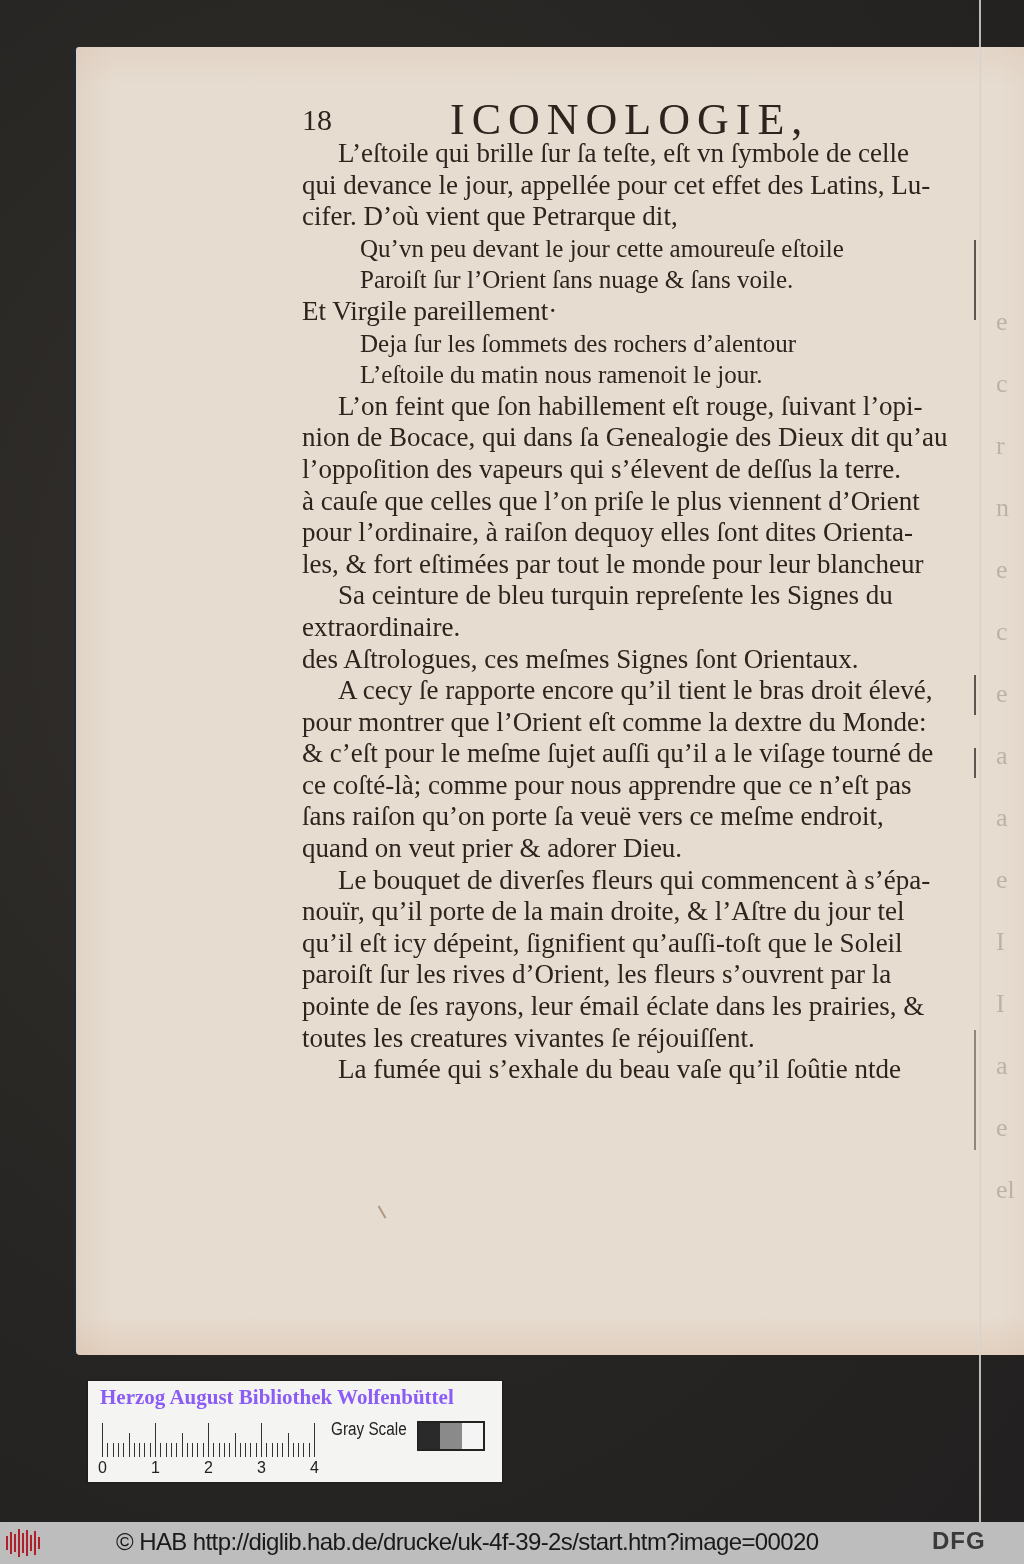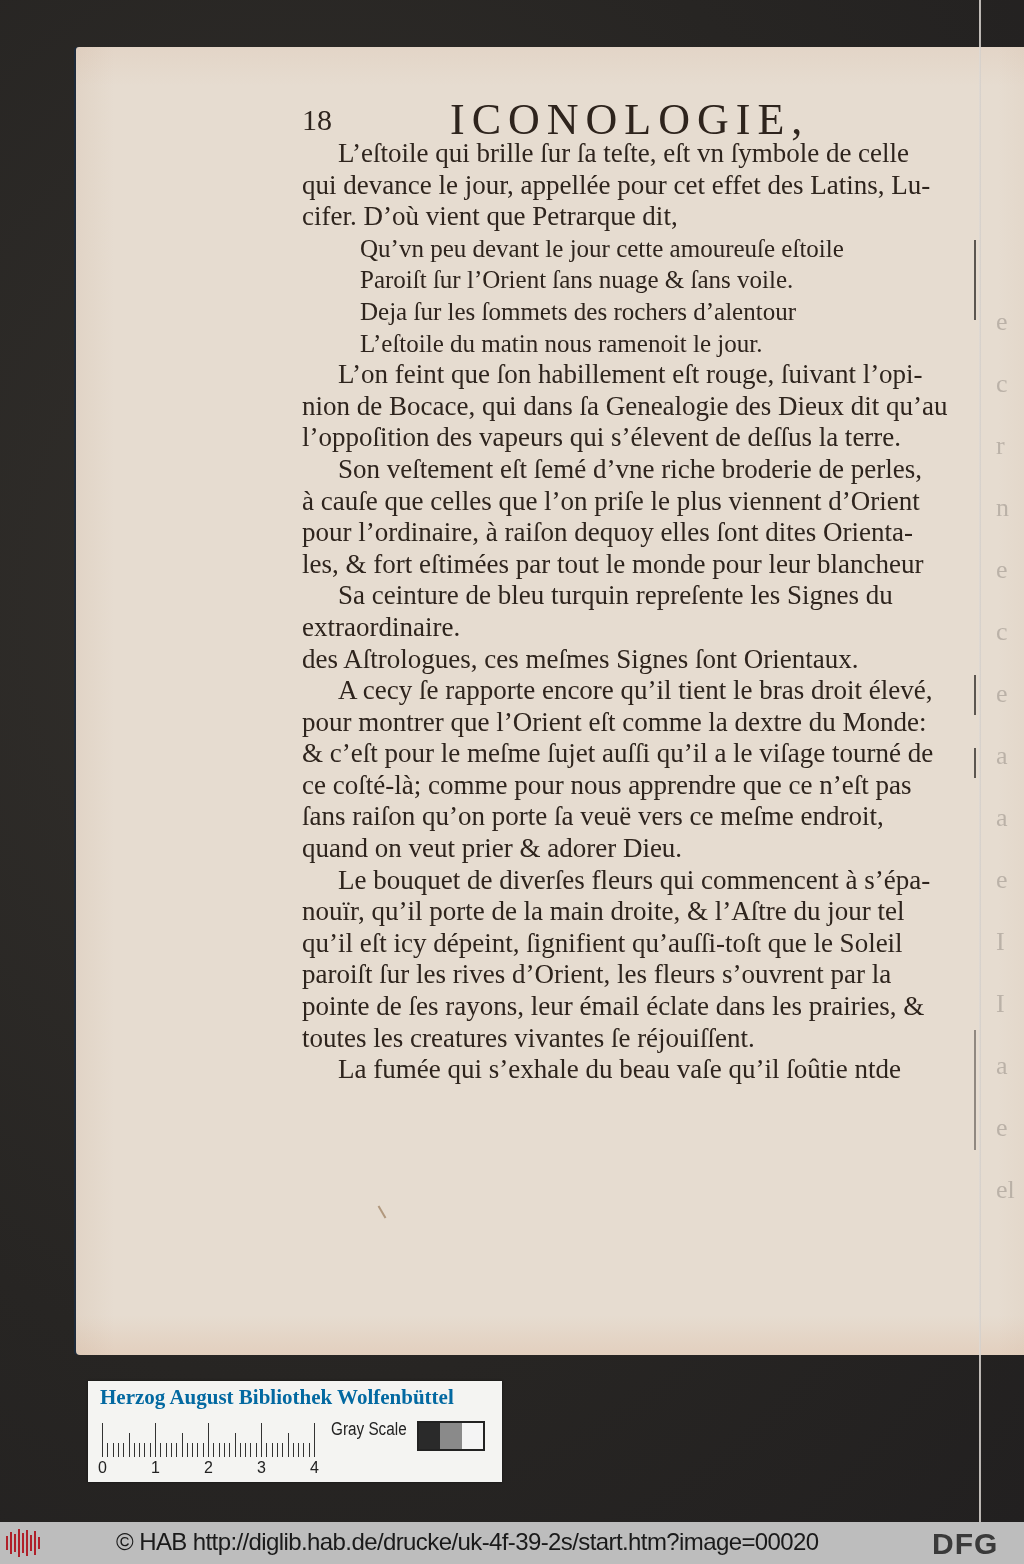--- a/index.html
+++ b/index.html
@@ -56,21 +56,21 @@
   .margin-marks.m4 { top:1030px; height:120px; opacity:.5;}
 
   
   .scale-card {
     position:absolute; left:88px; top:1381px; width:414px; height:101px;
     background:#f4f4f2; box-shadow:0 0 2px #111;
   }
   .scale-title {
     position:absolute; left:12px; top:4px;
     font-family:"Liberation Serif", serif; font-weight:bold;
-    font-size:21px; color:#0369a1; white-space:nowrap;
+    font-size:21px; color:#8b5cf6; white-space:nowrap;
   }
   .ruler { position:absolute; left:14px; top:42px; width:225px; height:34px; }
   .tick { position:absolute; bottom:0; width:1px; background:#333; }
   .ruler-label {
     position:absolute; top:78px; font-family:"Liberation Sans", sans-serif;
     font-size:16px; color:#222;
   }
   .gray-label {
     position:absolute; left:243px; top:38px;
     font-family:"Liberation Sans", sans-serif; font-size:18px; color:#222;
@@ -89,21 +89,21 @@
   }
   .hab-logo { position:absolute; left:6px; top:6px; width:38px; height:30px; display:flex; gap:2px; align-items:center;}
   .hab-logo span { display:block; width:2px; background:#b0202a; }
   .copyright {
     position:absolute; left:116px; top:6px;
     font-family:"Liberation Sans", sans-serif; font-size:24px; color:#1a1a1a;
     white-space:nowrap; letter-spacing:-0.6px;
   }
   .dfg {
     position:absolute; left:932px; top:5px;
-    font-family:"Liberation Sans", sans-serif; font-weight:bold; font-size:30px;
+    font-family:"Liberation Sans", sans-serif; font-weight:bold; font-size:24px;
     color:#3a3a3a; letter-spacing:1px;
   }
 </style>
 </head>
 <body>
 
 <div class="scan-bg"></div>
 <div class="right-page"></div>
 <div class="page"></div>
 <div class="gutter"></div>
@@ -135,26 +135,26 @@
   <div class="header">
     <span class="page-number">18</span>
     <span class="running-title">ICONOLOGIE,</span>
   </div>
   <div id="lines">
       <div class="line indent">L’eſtoile qui brille ſur ſa teſte, eſt vn ſymbole de celle</div>
       <div class="line">qui devance le jour, appellée pour cet effet des Latins, Lu-</div>
       <div class="line">cifer. D’où vient que Petrarque dit,</div>
       <div class="verse">Qu’vn peu devant le jour cette amoureuſe eſtoile</div>
       <div class="verse">Paroiſt ſur l’Orient ſans nuage &amp; ſans voile.</div>
+      <div class="line">Et Virgile pareillement·</div>
       <div class="verse">Deja ſur les ſommets des rochers d’alentour</div>
       <div class="verse">L’eſtoile du matin nous ramenoit le jour.</div>
       <div class="line indent">L’on feint que ſon habillement eſt rouge, ſuivant l’opi-</div>
       <div class="line">nion de Bocace, qui dans ſa Genealogie des Dieux dit qu’au</div>
       <div class="line">l’oppoſition des vapeurs qui s’élevent de deſſus la terre.</div>
-      <div class="line indent">Son veſtement eſt ſemé d’vne riche broderie de perles,</div>
       <div class="line">à cauſe que celles que l’on priſe le plus viennent d’Orient</div>
       <div class="line">pour l’ordinaire, à raiſon dequoy elles ſont dites Orienta-</div>
       <div class="line">les, &amp; fort eſtimées par tout le monde pour leur blancheur</div>
       <div class="line indent">Sa ceinture de bleu turquin repreſente les Signes du</div>
       <div class="line">extraordinaire.</div>
       <div class="line">des Aſtrologues, ces meſmes Signes ſont Orientaux.</div>
       <div class="line indent">A cecy ſe rapporte encore qu’il tient le bras droit élevé,</div>
       <div class="line">pour montrer que l’Orient eſt comme la dextre du Monde:</div>
       <div class="line">&amp; c’eſt pour le meſme ſujet auſſi qu’il a le viſage tourné de</div>
       <div class="line">ce coſté-là; comme pour nous apprendre que ce n’eſt pas</div>

